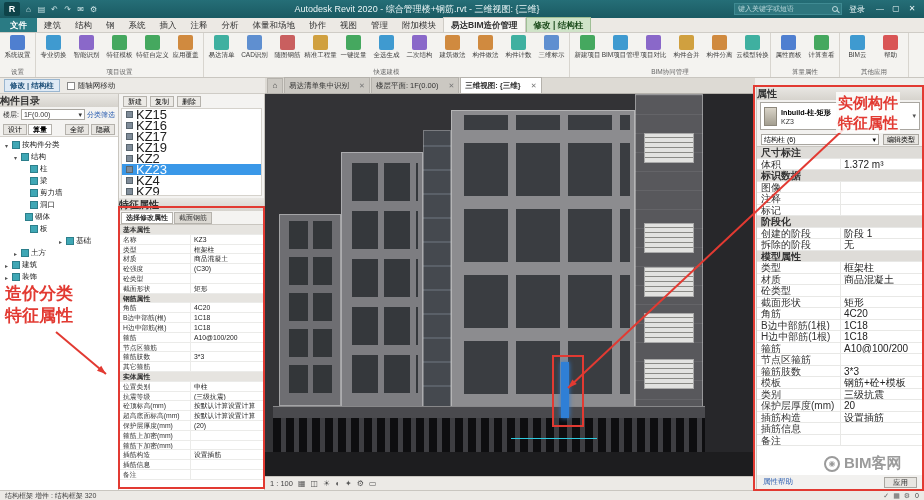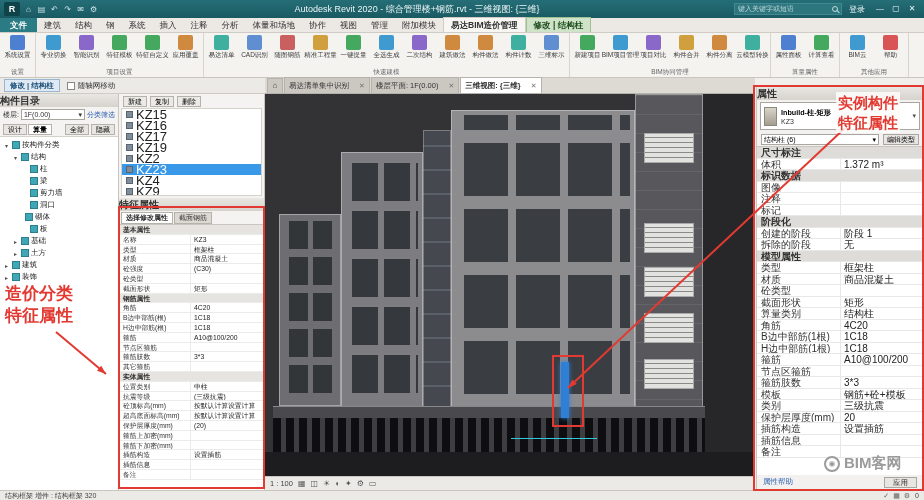--- a/index.html
+++ b/index.html
@@ -407,21 +407,21 @@
         <div class="titem" style="padding-left: 16px;">
     <span class="caret"></span>
     <span class="tico"></span>
     <span>砌体</span>
   </div>
         <div class="titem" style="padding-left: 21px;">
     <span class="caret"></span>
     <span class="tico"></span>
     <span>板</span>
   </div>
-        <div class="titem" style="padding-left: 12px;">
+        <div class="titem" style="padding-left: 12px; margin-left: 45px;">
     <span class="caret">▸</span>
     <span class="tico"></span>
     <span>基础</span>
   </div>
         <div class="titem" style="padding-left: 12px;">
     <span class="caret">▸</span>
     <span class="tico"></span>
     <span>土方</span>
   </div>
         <div class="titem" style="padding-left: 3px;">
@@ -697,24 +697,20 @@
   </div>
         <div class="rrow">
     <span class="plbl">砼类型</span>
     <span class="pval"></span>
   </div>
         <div class="rrow">
     <span class="plbl">截面形状</span>
     <span class="pval">矩形</span>
   </div>
         <div class="rrow">
-    <span class="plbl">算量类别</span>
-    <span class="pval">结构柱</span>
-  </div>
-        <div class="rrow">
     <span class="plbl">角筋</span>
     <span class="pval">4C20</span>
   </div>
         <div class="rrow">
     <span class="plbl">B边中部筋(1根)</span>
     <span class="pval">1C18</span>
   </div>
         <div class="rrow">
     <span class="plbl">H边中部筋(1根)</span>
     <span class="pval">1C18</span>

